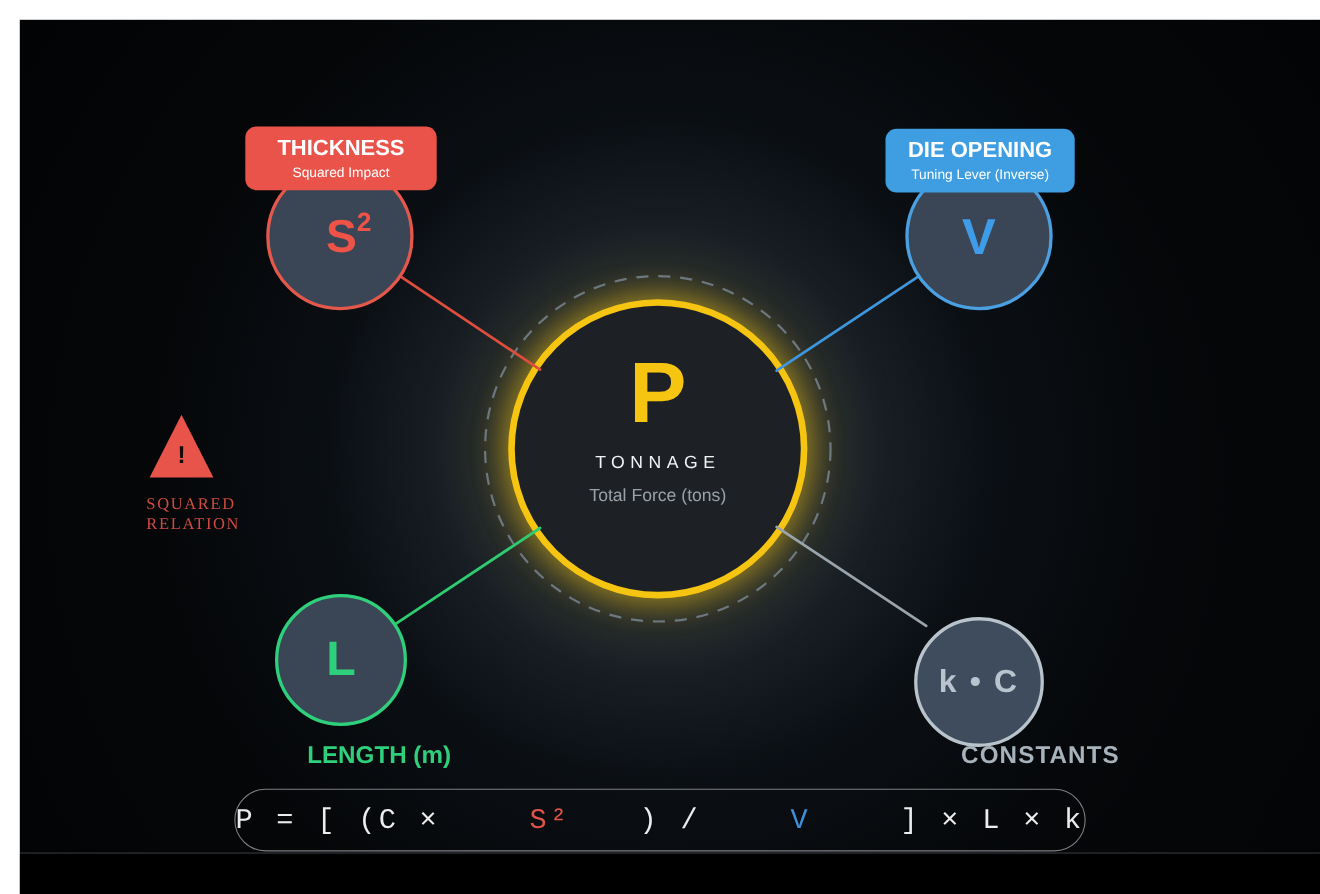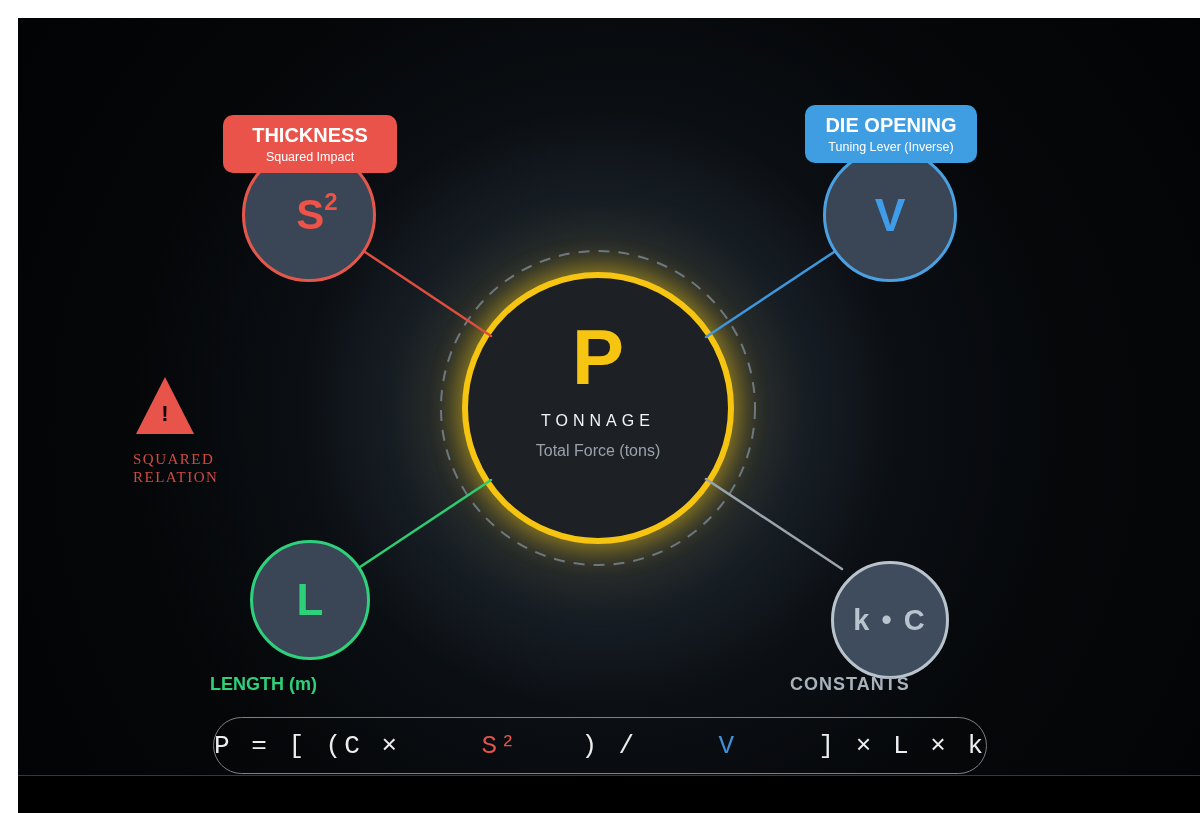--- a/index.html
+++ b/index.html
@@ -46,29 +46,29 @@
   .sat-s sup { font-size:24px; position:relative; top:-4px; }
   .sat-v .sat-sym { font-size:46px; color:#3f9ce8; }
   .sat-l .sat-sym { font-size:44px; color:#2fd07c; }
   .sat-k .sat-sym { font-size:29px; color:#b9c4ce; letter-spacing:2px; }
 
   
   .badge { position:absolute; width:174px; height:58px; border-radius:10px; z-index:4;
            display:flex; flex-direction:column; align-items:center; justify-content:center;
            text-align:center; color:#fff; }
   .badge-thickness { left:205px; top:97px; background:var(--red); }
-  .badge-die       { left:787px; top:87px; width:172px; background:#3f9de2; }
+  .badge-die       { left:787px; top:99px; width:172px; background:#3f9de2; }
   .badge-title { font-size:20px; font-weight:bold; }
   .badge-sub   { font-size:12.5px; margin-top:3px; }
 
   
-  .caption { position:absolute; width:200px; text-align:left; font-size:18px;
+  .caption { position:absolute; width:200px; text-align:right; font-size:22px;
              font-weight:bold; z-index:3; }
   .caption-length    { left:192px; top:656px; color:#2fd07c; }
-  .caption-constants { left:772px; top:656px; color:#a7b2bb; letter-spacing:1px; }
+  .caption-constants { left:800px; top:656px; color:#a7b2bb; letter-spacing:1px; }
 
   
   .warning { position:absolute; left:115px; top:359px; z-index:3; }
   .warn-tri { width:0; height:0; margin-left:3px;
               border-left:29px solid transparent; border-right:29px solid transparent;
               border-bottom:57px solid #e8544a; position:relative; }
   .warn-mark { position:absolute; left:3px; top:24px; width:58px; text-align:center;
                color:#15090a; font-weight:900; font-size:22px; }
   .warn-text { margin-top:17px; font-family:"Liberation Serif", serif; font-size:15px;
                letter-spacing:1.5px; line-height:17.5px; color:#cf4a42; }

